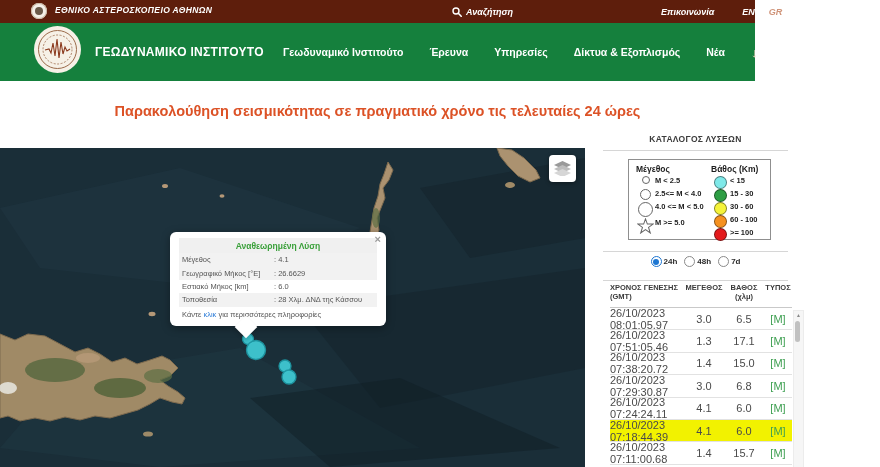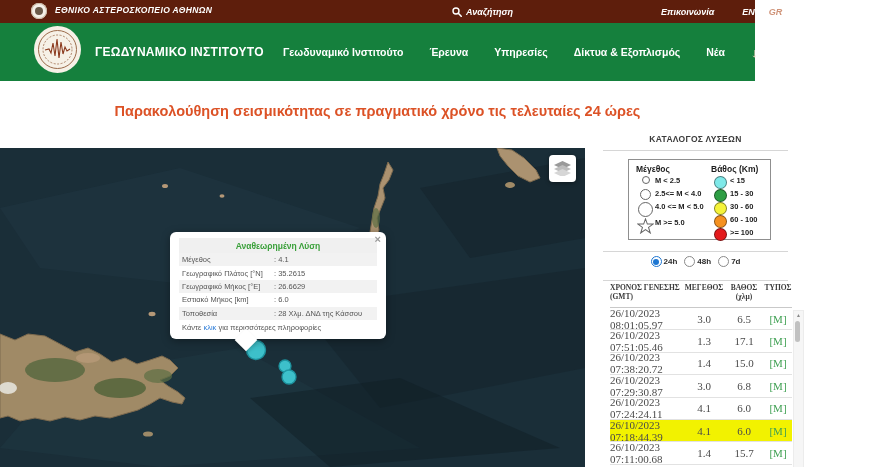--- a/index.html
+++ b/index.html
@@ -70,21 +70,21 @@
   .c-s{width:6px;height:6px;} .c-m{width:9px;height:9px;} .c-l{width:13px;height:13px;}
   .dep-dot{width:11px;height:11px;border-radius:50%;border:1px solid rgba(0,0,0,.45);}
 
   .filters{position:absolute;left:0;top:256px;width:195px;display:flex;justify-content:center;gap:7px;align-items:center;}
   .radio-item{display:flex;align-items:center;gap:2px;cursor:pointer;}
   .radio{width:9px;height:9px;border-radius:50%;border:1px solid #8a8a8a;background:#fff;position:relative;flex:none;}
   .radio.checked{border-color:#1d76d2;}
   .radio.checked:after{content:"";position:absolute;left:1.5px;top:1.5px;width:6px;height:6px;border-radius:50%;background:#1d76d2;}
   .radio-label{font-size:8px;font-weight:bold;color:#2b2b2b;}
 
-  .tbl{position:absolute;left:12px;top:283px;width:182px;font-family:Liberation Serif, serif;}
+  .tbl{position:absolute;left:12px;top:283px;width:182px;}
   .tbl-head{display:flex;border-bottom:1px solid #c9c9c9;padding-bottom:4px;min-height:20px;}
   .th{font-size:7.5px;font-weight:bold;color:#3a3a3a;line-height:9px;}
   .col-time{width:74px;flex:none;text-align:left;}
   .col-mag{width:40px;flex:none;text-align:center;}
   .col-dep{width:40px;flex:none;text-align:center;}
   .col-type{width:28px;flex:none;text-align:center;}
   .tbl-row{display:flex;align-items:center;height:21.4px;border-bottom:1px solid #e2e2e2;font-size:11px;color:#4a4a4a;}
   .tbl-row.highlight{background:#f2f200;}
   .type-link{color:#3fa052;cursor:pointer;text-decoration:none;}
 
@@ -185,24 +185,20 @@
     </div>
 
     
     <div class="popup">
       <span class="popup-close">×</span>
       <div class="popup-title">Αναθεωρημένη Λύση</div>
       <div class="popup-row alt">
         <span class="lbl">Μέγεθος</span>
         <span class="val">: 4.1</span>
       </div>
-      <div class="popup-row">
-        <span class="lbl">Γεωγραφικό Πλάτος [°N]</span>
-        <span class="val">: 35.2615</span>
-      </div>
       <div class="popup-row alt">
         <span class="lbl">Γεωγραφικό Μήκος [°E]</span>
         <span class="val">: 26.6629</span>
       </div>
       <div class="popup-row">
         <span class="lbl">Εστιακό Μήκος [km]</span>
         <span class="val">: 6.0</span>
       </div>
       <div class="popup-row alt">
         <span class="lbl">Τοποθεσία</span>

